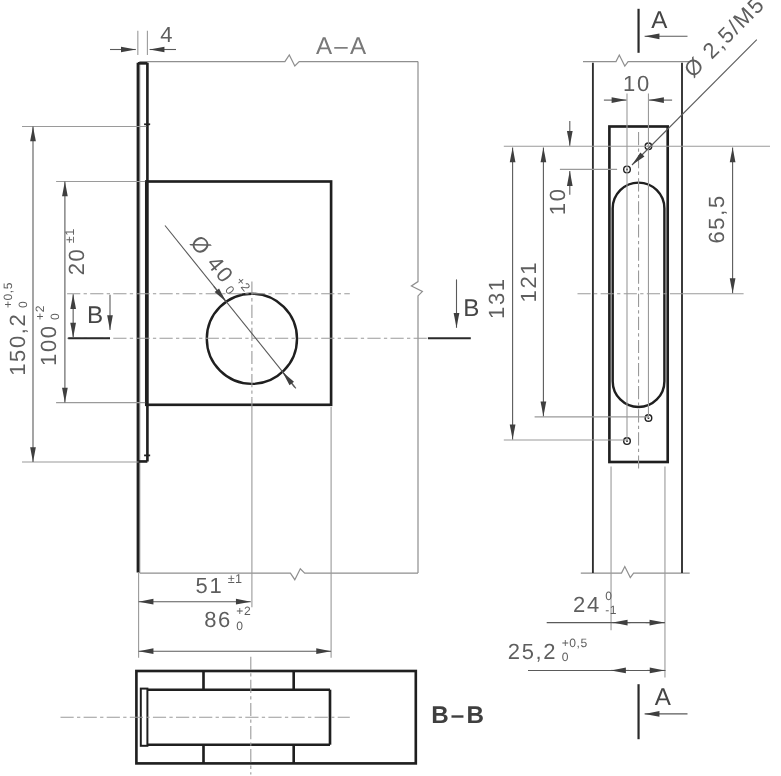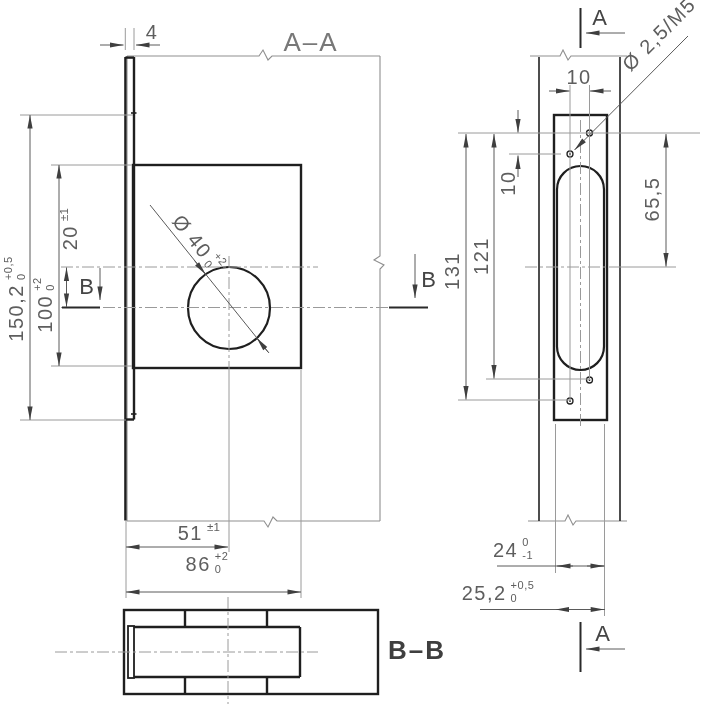--- a/index.html
+++ b/index.html
@@ -7,21 +7,21 @@
           font-family:"Liberation Sans", sans-serif;}
   #drawing-svg{position:absolute;left:0;top:0;}
   .dim{position:absolute;display:flex;align-items:center;gap:4px;white-space:nowrap;
        font-size:20px;color:#5e5e5e;letter-spacing:1.5px;line-height:1;
        transform:translate(-50%,-50%) rotate(var(--r,0deg));}
   .dim .v{display:inline-block;}
   .tol{display:inline-flex;flex-direction:column;font-size:11px;line-height:1.15;
        letter-spacing:.5px;text-align:left;transform:translateY(-1px);}
   .pm{font-size:11.5px;letter-spacing:.3px;transform:translateY(-5px);display:inline-block;}
   .sec{font-size:22px;color:#454545;letter-spacing:1px;}
-  .sec-title{font-size:26px;color:#787878;letter-spacing:2px;}
+  .sec-title{font-size:22px;color:#787878;letter-spacing:2px;}
   .sec-title.dark{color:#3f3f3f;font-weight:bold;}
 </style>
 </head>
 <body>
 
 <div id="canvas">
 
 <svg id="drawing-svg" width="710" height="705" viewBox="0 0 710 705">
   <defs>
     <marker id="ah" markerUnits="userSpaceOnUse" markerWidth="15" markerHeight="7" viewBox="0 0 15 7" refX="14" refY="3.5" orient="auto-start-reverse">
@@ -245,21 +245,21 @@
 </div>
 
 <div class="dim" style="left:481px;top:256px;--r:-90deg;">
   <span class="v">121</span>
 </div>
 
 <div class="dim" style="left:452px;top:271px;--r:-90deg;">
   <span class="v">131</span>
 </div>
 
-<div class="dim" style="left:513px;top:550px;">
+<div class="dim" style="left:541px;top:550px;">
   <span class="v">24</span>
   <span class="tol">
         <span>0</span>
         <span>-1</span>
       </span>
 </div>
 
 <div class="dim" style="left:498px;top:593px;">
   <span class="v">25,2</span>
   <span class="tol">

